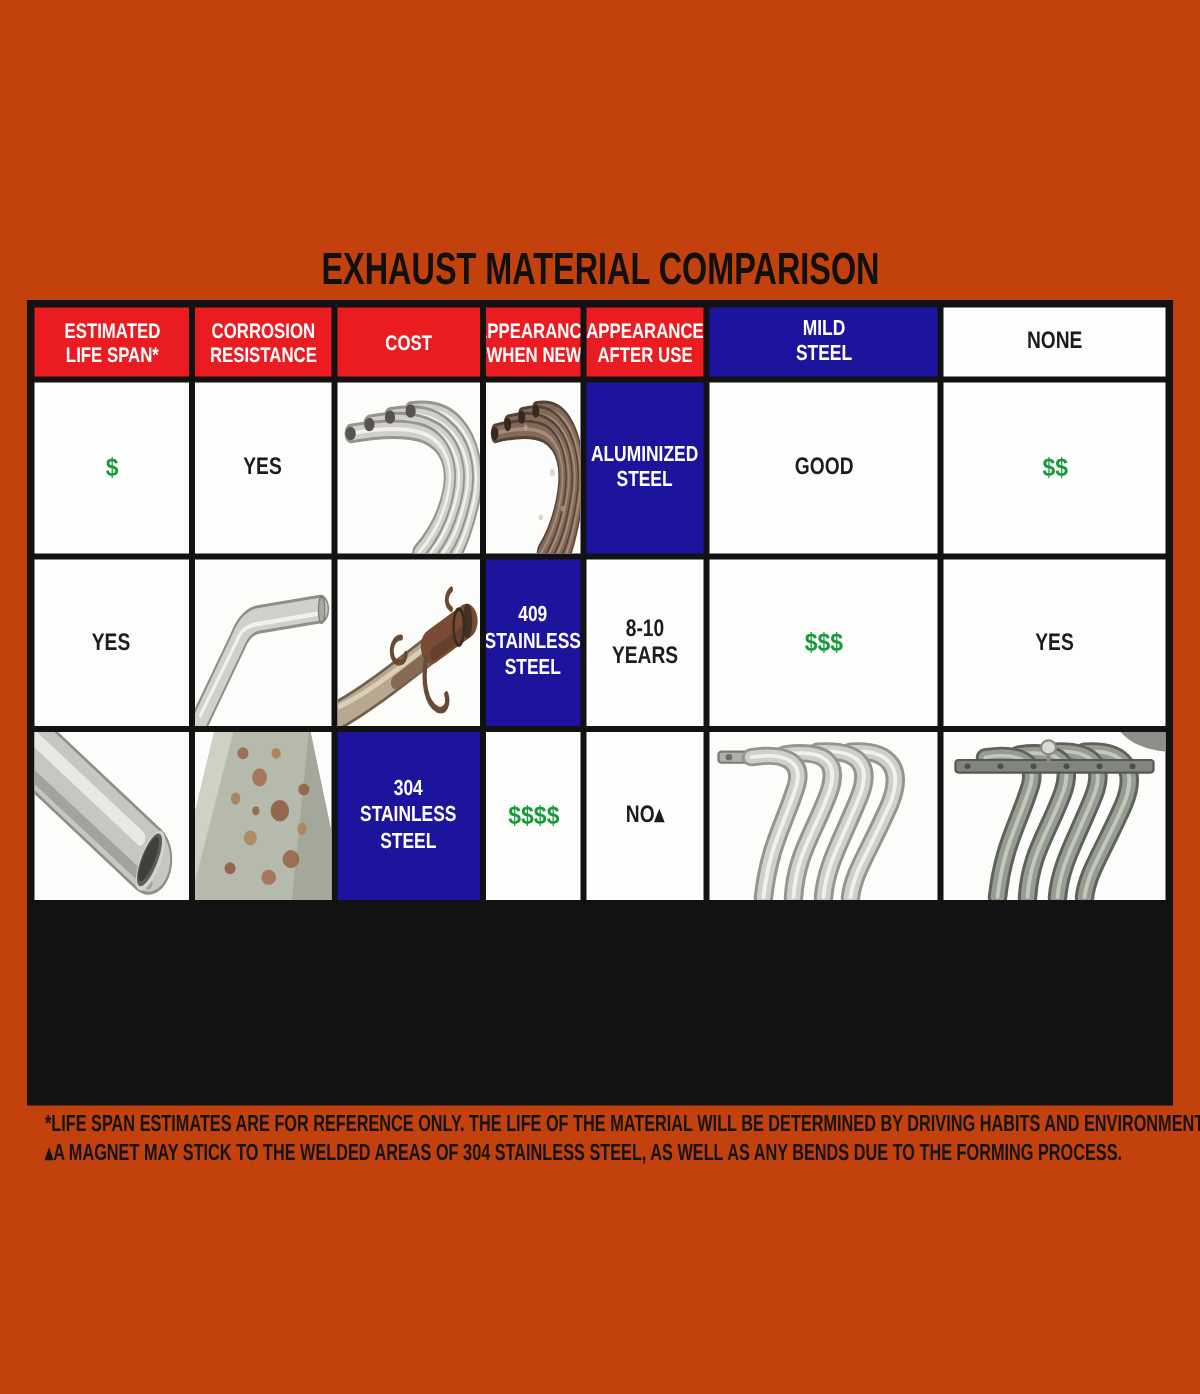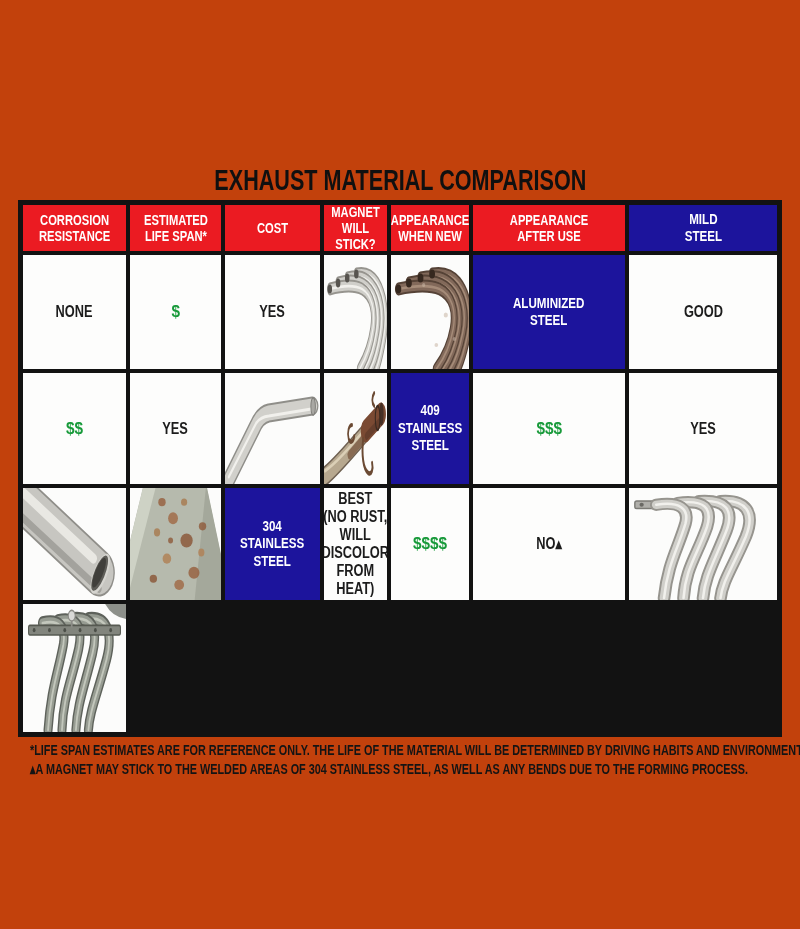--- a/index.html
+++ b/index.html
@@ -69,33 +69,29 @@
 
 <div class="canvas">
 
   <div class="title">
     <span class="t">EXHAUST MATERIAL COMPARISON</span>
   </div>
 
   <div class="tbl">
 
     <div class="cell hdr">
+        <span class="t">ESTIMATED
+LIFE SPAN*</span>
+      </div>
+    <div class="cell hdr">
         <span class="t">CORROSION
 RESISTANCE</span>
       </div>
     <div class="cell hdr">
-        <span class="t">ESTIMATED
-LIFE SPAN*</span>
-      </div>
-    <div class="cell hdr">
         <span class="t">COST</span>
-      </div>
-    <div class="cell hdr">
-        <span class="t">MAGNET
-WILL STICK?</span>
       </div>
     <div class="cell hdr">
         <span class="t">APPEARANCE
 WHEN NEW</span>
       </div>
     <div class="cell hdr">
         <span class="t">APPEARANCE
 AFTER USE</span>
       </div>
 
@@ -203,20 +199,23 @@
           <path d="M 66 52 C 58 52 54 60 58 66 C 62 71 70 69 71 63" stroke-width="4"></path>
           <path d="M 92 66 C 88 82 92 96 104 100 C 112 102 116 96 113 90" stroke-width="4.5"></path>
         </g>
       </svg>
     </div>
 
     <div class="cell mat">
         <span class="t">409
 STAINLESS
 STEEL</span>
+      </div>
+    <div class="cell">
+        <span class="t">8-10 YEARS</span>
       </div>
     <div class="cell cost">
         <span class="t">$$$</span>
       </div>
     <div class="cell">
         <span class="t">YES</span>
       </div>
     <div class="cell photo">
       <svg viewBox="0 0 152 111" preserveAspectRatio="none">
         <g class="tube">
@@ -259,26 +258,20 @@
           </g>
         </g>
       </svg>
     </div>
 
     <div class="cell mat">
         <span class="t">304
 STAINLESS
 STEEL</span>
       </div>
-    <div class="cell">
-        <span class="t">BEST
-(NO RUST,
-WILL DISCOLOR
-FROM HEAT)</span>
-      </div>
     <div class="cell cost">
         <span class="t">$$$$</span>
       </div>
     <div class="cell">
         <span class="t">NO▴</span>
       </div>
     <div class="cell photo">
       <svg class="pal-silver" viewBox="0 0 152 120" preserveAspectRatio="none">
         <rect x="6" y="14" width="24" height="8" rx="2" fill="#b0afaa" stroke="#7c7b76" stroke-width="1.5"></rect>
         <circle cx="13" cy="18" r="2.2" fill="#6a6964"></circle>

